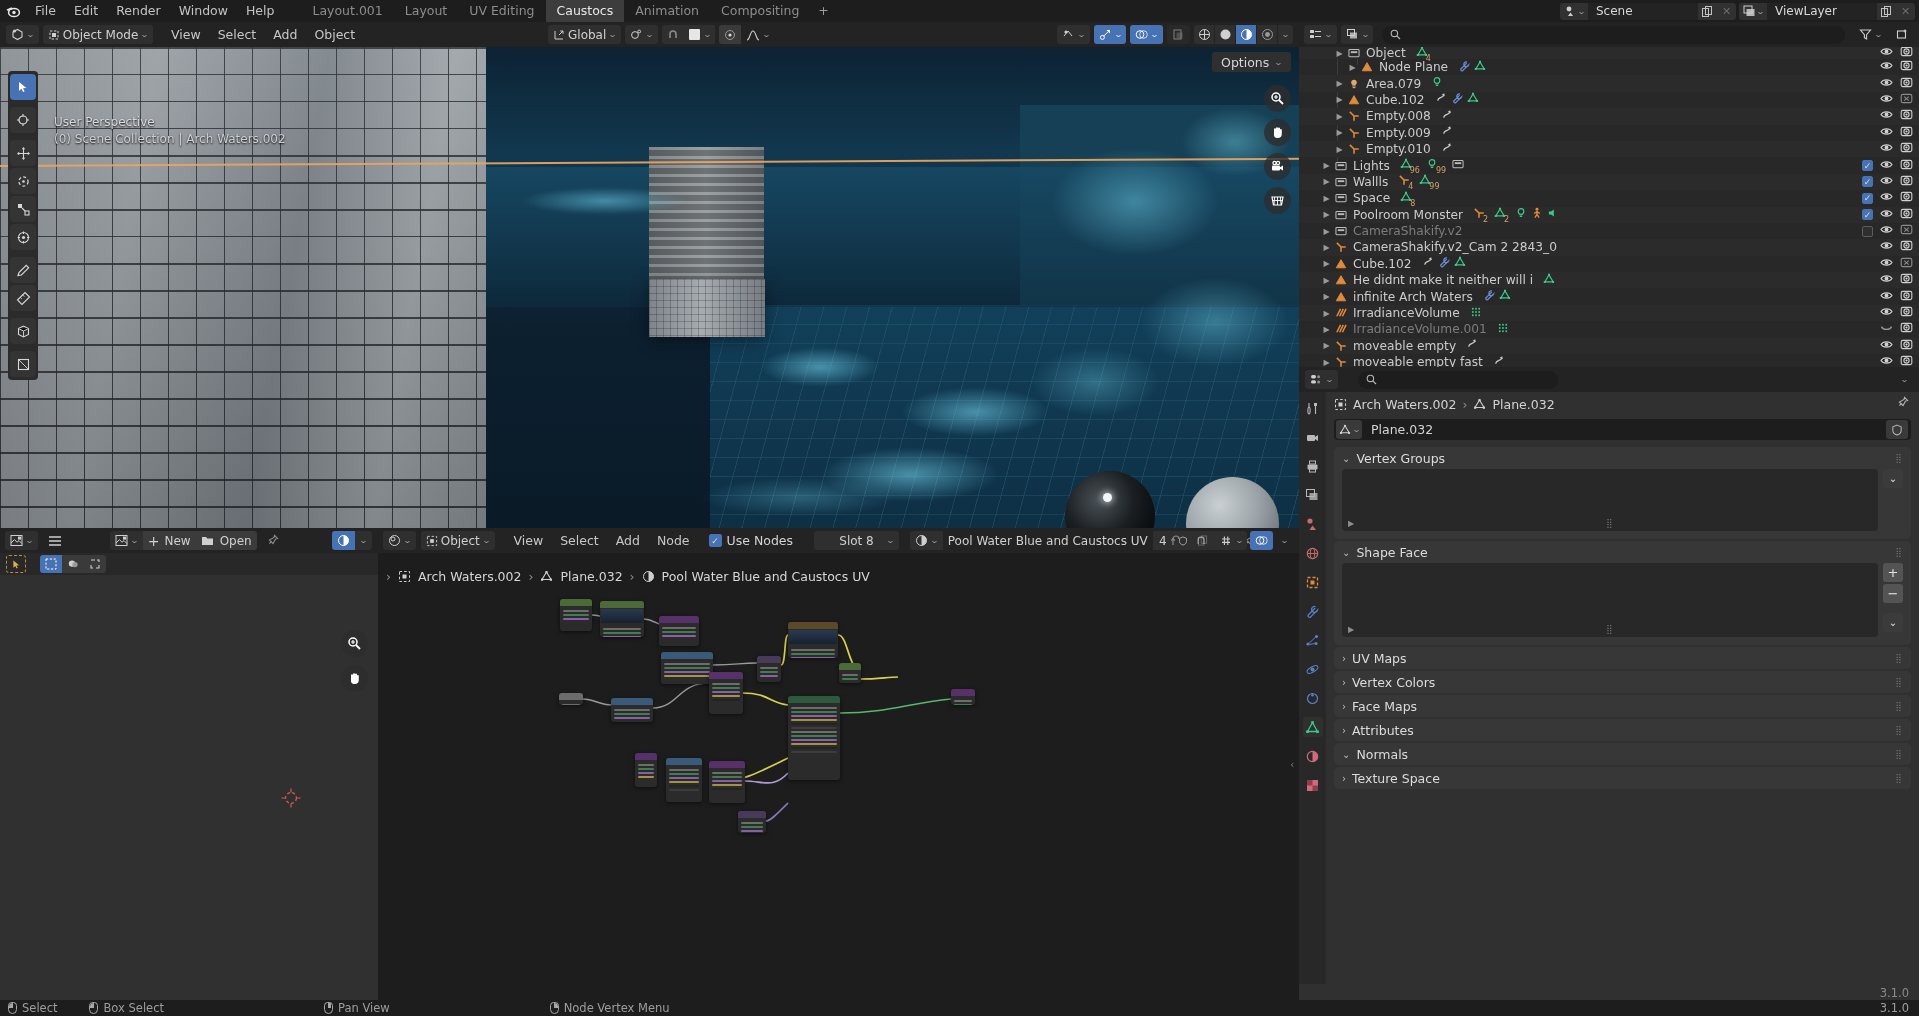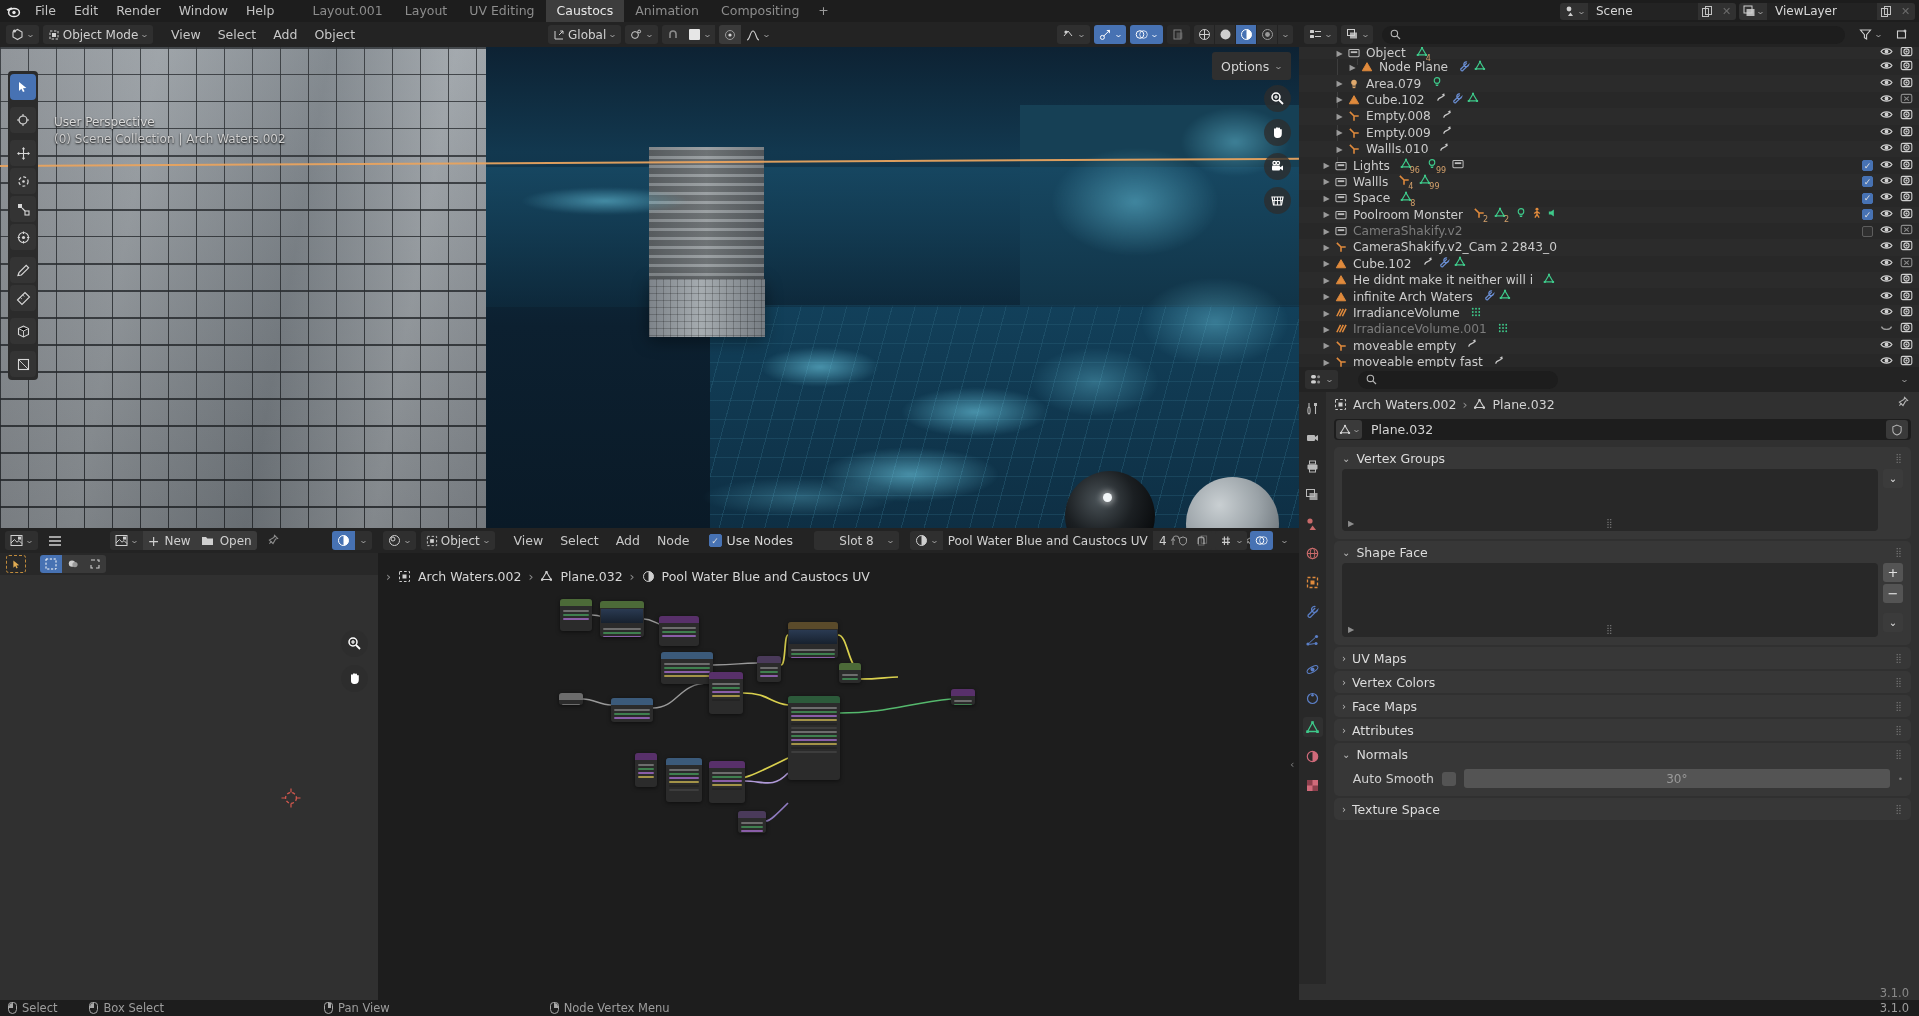--- a/index.html
+++ b/index.html
@@ -72,21 +72,21 @@
   .pillar::before{content:"";position:absolute;inset:0;background:repeating-linear-gradient(to right, rgba(0,0,0,.2) 0 1px, transparent 1px 7px),repeating-linear-gradient(to bottom, rgba(0,0,0,.2) 0 1px, transparent 1px 7px);}
   .water-line{position:absolute;left:0;top:118px;width:1299px;height:1.6px;background:#e8a35f;opacity:.95;transform:rotate(-0.32deg);transform-origin:left center;}
   .water-surface{position:absolute;left:486px;top:120px;width:813px;height:140px;background:linear-gradient(to bottom, rgba(23,73,100,.85), rgba(14,44,63,.6));}
   .sphere-glossy{position:absolute;left:1065px;top:424px;width:90px;height:90px;border-radius:50%;
     background:radial-gradient(circle at 38% 32%, #4a5257 0%, #1b1f22 42%, #07090b 78%, #101316 100%);}
   .sphere-glossy .hl{position:absolute;left:38px;top:22px;width:9px;height:9px;border-radius:50%;background:#f2f6f8;box-shadow:0 0 6px 2px rgba(255,255,255,.5);}
   .sphere-diffuse{position:absolute;left:1186px;top:430px;width:93px;height:93px;border-radius:50%;
     background:radial-gradient(circle at 36% 30%, #c9cfd2 0%, #9aa2a7 45%, #6d757b 78%, #4e565b 100%);}
   .vp-overlay-text{position:absolute;left:54px;top:67px;color:#d9d9d9;font-size:12px;line-height:17px;text-shadow:0 1px 2px #000;}
   .vp-overlay-text .l2{color:#cfcfcf;}
-  .options-btn{position:absolute;right:8px;top:5px;height:28px;background:#2f2f2f;border-radius:3px;display:flex;align-items:center;padding:0 9px;gap:6px;font-size:12.5px;color:#d5d5d5;}
+  .options-btn{position:absolute;right:8px;top:5px;height:20px;background:#2f2f2f;border-radius:3px;display:flex;align-items:center;padding:0 9px;gap:6px;font-size:12.5px;color:#d5d5d5;}
   .gizmo-col{position:absolute;right:8px;top:38px;display:flex;flex-direction:column;gap:7px;align-items:center;}
   .giz{width:27px;height:27px;border-radius:50%;background:rgba(45,45,45,.78);display:flex;align-items:center;justify-content:center;color:#e3e3e3;}
   .toolbar-left{position:absolute;left:8px;top:24px;width:30px;background:#2b2b2b;border-radius:4px;padding:3px 0;display:flex;flex-direction:column;gap:2px;align-items:center;}
   .tbtn{width:26px;height:26px;border-radius:4px;background:#343434;display:flex;align-items:center;justify-content:center;color:#d7d7d7;}
   .tbtn.on{background:#4772b3;}
   .tbtn.gap{margin-top:5px;}
 
   
   .outliner{position:absolute;left:1299px;top:22px;width:620px;height:345px;background:#282828;}
   .out-header{height:25px;background:#232323;display:flex;align-items:center;padding:0 5px;gap:4px;}
@@ -710,21 +710,21 @@
             </span>
           </div>
           <div class="orow">
             <span style="width:34px;flex:0 0 34px;"></span>
             <span class="disc">▶</span>
             <span class="oi">
               <svg width="12" height="12" viewBox="0 0 13 13">
                 <path d="M2 2 L6.5 6.5 M6.5 6.5 L6.5 11.6 M6.5 6.5 L11.6 6.5" stroke="#e08a3c" stroke-width="1.7" fill="none"></path>
               </svg>
             </span>
-            <span class="olbl">Wallls.010</span>
+            <span class="olbl">Empty.010</span>
             <span class="badges">
               <span><svg width="12" height="12" viewBox="0 0 13 13">
                   <path d="M3 9.4 C3 5 9.4 6.6 9.4 3.2" fill="none" stroke="#c9c9c9" stroke-width="1.2"></path>
                   <path d="M7.6 3.4 L9.6 2.2 L10 4.4" fill="none" stroke="#c9c9c9" stroke-width="1.2"></path>
                 </svg></span>
             </span>
             <span class="right-icons">
               <span><svg width="13" height="13" viewBox="0 0 13 13">
                   <path d="M1 6.5 C3 3 10 3 12 6.5 C10 10 3 10 1 6.5Z" fill="none" stroke="#cfcfcf" stroke-width="1.1"></path>
                   <circle cx="6.5" cy="6.5" r="1.9" fill="#cfcfcf"></circle>
@@ -1379,26 +1379,20 @@
             <span>Attributes</span>
             <span class="grip">⣿</span>
           </div>
         </div>
 
         <div class="panel">
           <div class="panel-head">
             <span style="color:#b9b9b9;font-size:10px;">⌄</span>
             <span>Normals</span>
             <span class="grip">⣿</span>
-          </div>
-          <div class="row-field">
-            <span class="lbl">Auto Smooth</span>
-            <div class="cbox"></div>
-            <div class="numfield">30°</div>
-            <span class="dot">•</span>
           </div>
         </div>
 
         <div class="panel">
           <div class="panel-head">
             <span style="color:#b9b9b9;font-size:10px;">›</span>
             <span>Texture Space</span>
             <span class="grip">⣿</span>
           </div>
         </div>

